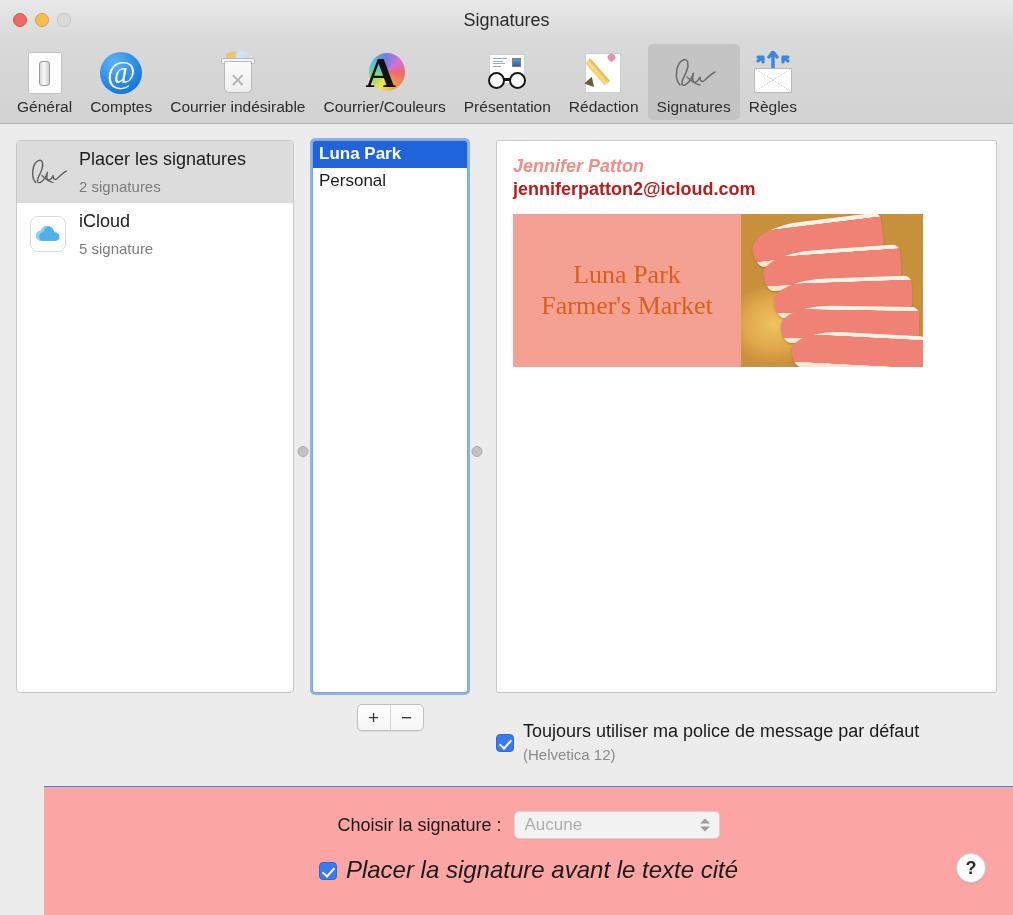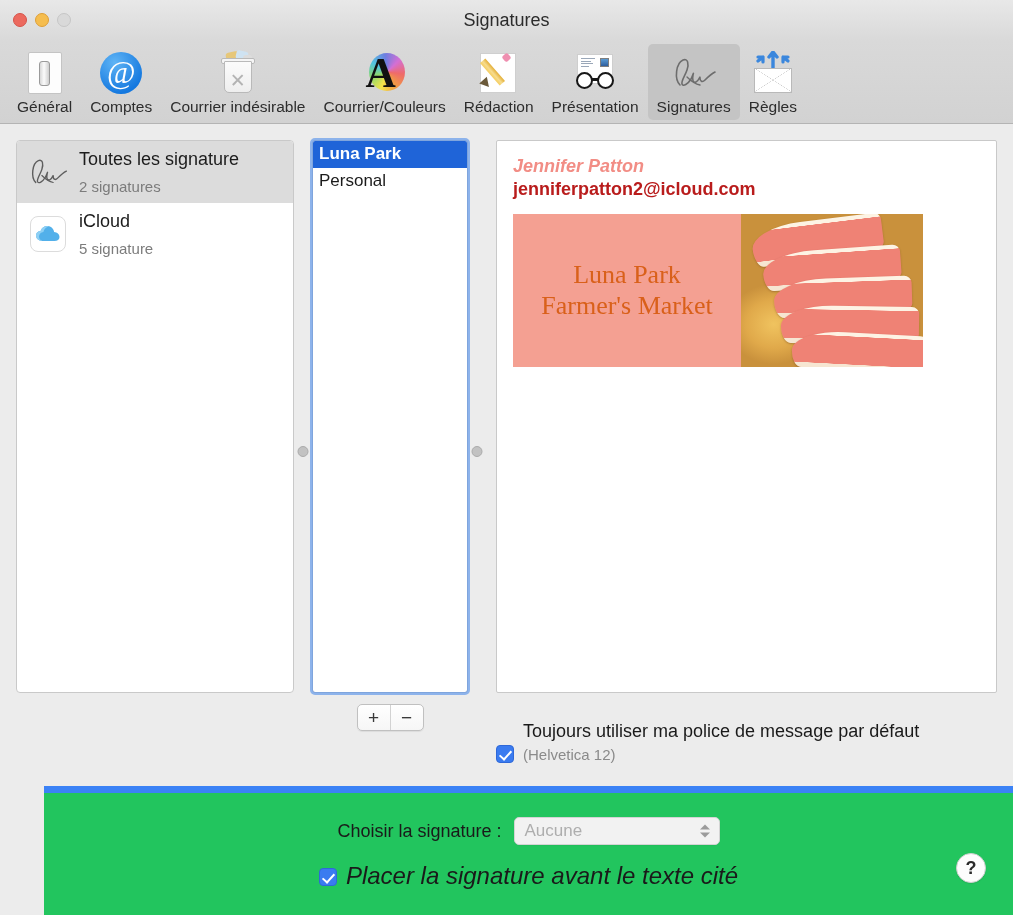--- a/index.html
+++ b/index.html
@@ -297,40 +297,40 @@
     background: linear-gradient(to bottom, #fdf3e4 0 10%, #ef8275 11% 86%, #f6e6d2 87% 100%);
     border-radius: 42% 6% 18% 8% / 60% 20% 30% 50%;
     box-shadow: 0 1px 2px rgba(90,50,30,0.35);
   }
   .s1 { left: 6%;  top: 4%;  width: 72%; height: 26%; transform: rotate(-7deg); }
   .s2 { left: 12%; top: 23%; width: 76%; height: 25%; transform: rotate(-4deg); }
   .s3 { left: 18%; top: 42%; width: 76%; height: 25%; transform: rotate(-2deg); }
   .s4 { left: 22%; top: 60%; width: 76%; height: 25%; transform: rotate(1deg); }
   .s5 { left: 28%; top: 78%; width: 74%; height: 24%; transform: rotate(3deg); }
 
-  .font-row { margin-top: 12px; display: flex; align-items: flex-end; gap: 9px; }
+  .font-row { margin-top: 12px; display: flex; align-items: center; gap: 9px; }
   .cb {
     width: 18px; height: 18px; border-radius: 4px;
     background: #3a7bf0; border: 1px solid #2f68d8;
     position: relative; flex: 0 0 18px; margin-top: 2px;
   }
   .cb:after {
     content: ""; position: absolute;
     left: 5px; top: 2px; width: 5px; height: 10px;
     border: solid #fff; border-width: 0 2px 2px 0;
     transform: rotate(42deg);
   }
   .font-txt .main { font-size: 18px; color: #1a1a1a; line-height: 1.2; }
   .font-txt .sub { font-size: 15px; color: #8a8a8a; margin-top: 3px; }
 
   
   .bottombar {
     flex: 0 0 129px;
-    border-top: 7px solid #3b82f6;
-    background: #22c55e;
+    border-top: 1px solid #3b82f6;
+    background: #fca5a5;
     position: relative;
     margin-left: 44px;
   }
   .choose-row {
     display: flex; align-items: center; justify-content: center;
     gap: 12px; padding-top: 24px;
   }
   .choose-label { font-size: 18px; color: #1a1a1a; }
   .popup {
     width: 206px; height: 28px;
@@ -417,52 +417,52 @@
         <div class="ic-font">
             <div class="wheel"></div>
             <div class="letter">A</div>
           </div>
       </div>
       <div class="tb-label">Courrier/Couleurs</div>
     </div>
 
     <div class="tb-item">
       <div class="tb-icon">
-        <div class="ic-pencil">
-          <div class="sheet"></div>
-          <div class="body"></div>
-          <div class="eraser"></div>
-          <div class="tip"></div>
-        </div>
-      </div>
-      <div class="tb-label">Rédaction</div>
-    </div>
-
-    <div class="tb-item">
-      <div class="tb-icon">
         <div class="ic-view">
           <div class="card">
             <div class="lines">
               <div class="ln" style="width:14px"></div>
               <div class="ln" style="width:10px"></div>
               <div class="ln" style="width:12px"></div>
               <div class="ln" style="width:8px"></div>
             </div>
             <div class="thumb"></div>
           </div>
           <div class="glasses">
             <div class="lens l"></div>
               <div class="bridge"></div>
               <div class="lens r"></div>
           </div>
         </div>
       </div>
       <div class="tb-label">Présentation</div>
     </div>
 
+    <div class="tb-item">
+      <div class="tb-icon">
+        <div class="ic-pencil">
+          <div class="sheet"></div>
+          <div class="body"></div>
+          <div class="eraser"></div>
+          <div class="tip"></div>
+        </div>
+      </div>
+      <div class="tb-label">Rédaction</div>
+    </div>
+
     <div class="tb-item selected">
       <div class="tb-icon ic-sig">
         <svg width="48" height="40" viewBox="0 0 48 40">
           <path d="M10 32 C4 26 6 10 13 7 C18 5 19 11 17 17 C15 23 11 28 12 31 C13 34 18 31 21 26 C23 22 24 18 23 22 C22 27 23 30 26 29 C29 28 30 22 30 25 C30 28 32 30 35 27 C38 24 41 21 45 19" fill="none" stroke="#6d6d6d" stroke-width="1.6" stroke-linecap="round"></path>
           <path d="M17 24 C20 27 25 31 30 32" fill="none" stroke="#6d6d6d" stroke-width="1.3" stroke-linecap="round"></path>
         </svg>
       </div>
       <div class="tb-label">Signatures</div>
     </div>
 
@@ -487,21 +487,21 @@
     <div class="accounts-pane">
 
       <div class="acct-row selected">
         <div class="acct-icon">
           <svg width="42" height="36" viewBox="0 0 48 40">
             <path d="M10 32 C4 26 6 10 13 7 C18 5 19 11 17 17 C15 23 11 28 12 31 C13 34 18 31 21 26 C23 22 24 18 23 22 C22 27 23 30 26 29 C29 28 30 22 30 25 C30 28 32 30 35 27 C38 24 41 21 45 19" fill="none" stroke="#5e5e5e" stroke-width="1.6" stroke-linecap="round"></path>
             <path d="M17 24 C20 27 25 31 30 32" fill="none" stroke="#5e5e5e" stroke-width="1.3" stroke-linecap="round"></path>
           </svg>
         </div>
         <div class="acct-texts">
-          <span class="acct-title">Toutes les signature</span>
+          <span class="acct-title">Placer les signatures</span>
           <span class="acct-sub">2 signatures</span>
         </div>
       </div>
 
       <div class="acct-row">
         <div class="acct-icon">
           <div class="icloud-icon">
             <svg width="26" height="18" viewBox="0 0 26 18">
               <path d="M7.5 16 C3.4 16 1 13.6 1 10.6 C1 7.9 3.1 5.8 5.8 5.7 C6.6 2.9 9.2 1 12.3 1 C15.9 1 18.8 3.7 19.1 7.1 C22.2 7.3 24.5 9.5 24.5 12 C24.5 14.4 22.4 16 19.5 16 Z" fill="#52b0ea"></path>
               <path d="M7.5 16 C3.4 16 1 13.6 1 10.6 C1 7.9 3.1 5.8 5.8 5.7 C6.6 2.9 9.2 1 12.3 1 C13 1 13.7 1.1 14.3 1.3 C11.2 2 9 4.3 8.4 7 C5.8 7.4 4 9.3 4 11.6 C4 13.6 5.3 15.2 7.3 16 Z" fill="#8fd0f4"></path>

